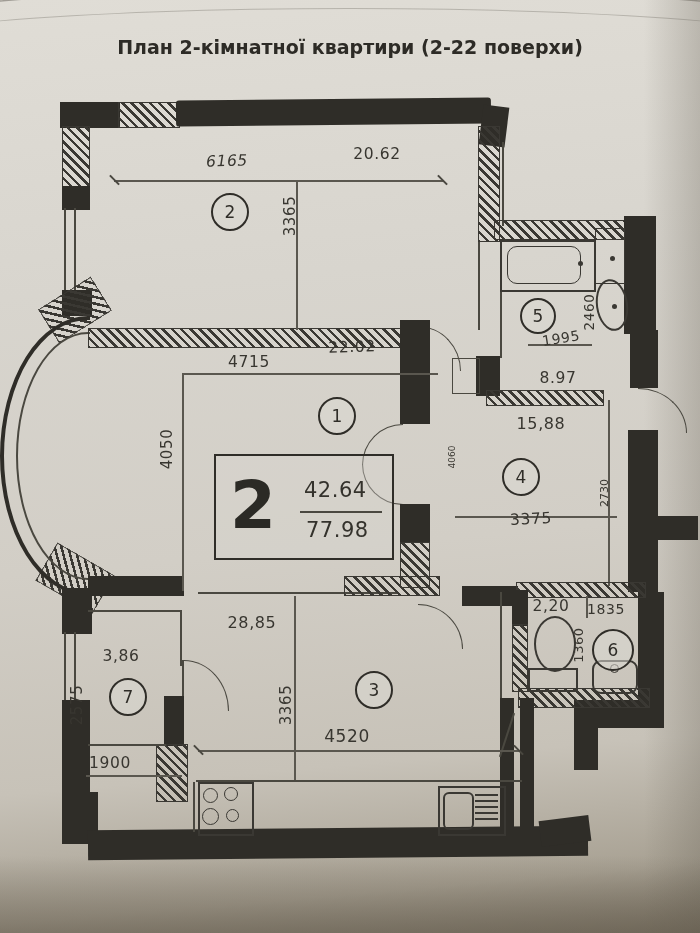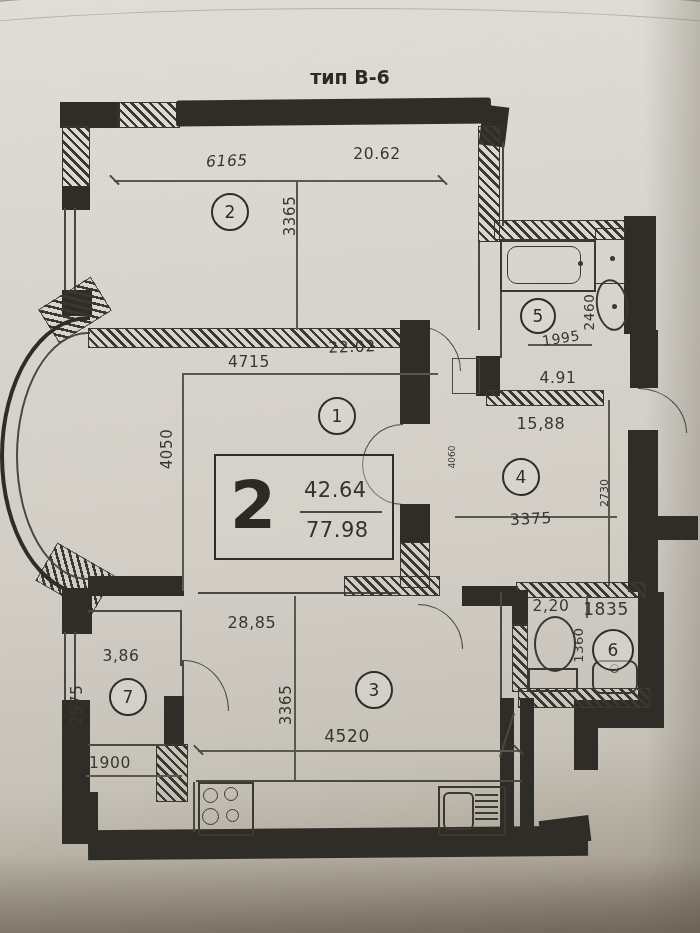--- a/index.html
+++ b/index.html
@@ -24,21 +24,21 @@
 </head>
 <body>
 
 <div id="page">
 
   <div class="abs" style="left:-120px;top:-12px;width:940px;height:72px;border-top:2px solid rgba(95,92,84,.5);border-radius:50%;"></div>
   <div class="abs" style="left:-150px;top:8px;width:1000px;height:86px;border-top:1.5px solid rgba(95,92,84,.32);border-radius:50%;"></div>
   <div class="abs" style="left:644px;top:0;width:56px;height:933px;background:linear-gradient(90deg,rgba(110,104,92,0),rgba(104,98,86,.30));"></div>
   <div class="abs" style="left:0;top:856px;width:700px;height:77px;background:linear-gradient(180deg,rgba(120,112,97,0),rgba(96,88,74,.55));"></div>
 
-  <div class="title" style="top:66px;">тип В-6</div>
+  <div class="title" style="top:36px;">План 2-кімнатної квартири (2-22 поверхи)</div>
 
   <div class="w" style="left:60px;top:102px;width:60px;height:26px;"></div>
   <div class="hz" style="left:118px;top:102px;width:62px;height:26px;"></div>
   <div class="w" style="left:176px;top:99px;width:315px;height:26px;transform:rotate(-.6deg);border-radius:3px;"></div>
   <div class="w" style="left:481px;top:106px;width:26px;height:40px;transform:rotate(7deg);"></div>
   <div class="tl" style="left:502px;top:142px;width:2px;height:84px;"></div>
 
   <div class="hz" style="left:62px;top:126px;width:28px;height:62px;"></div>
   <div class="w" style="left:62px;top:186px;width:28px;height:24px;"></div>
   <div class="tl" style="left:64px;top:208px;width:2px;height:84px;"></div>
@@ -176,31 +176,31 @@
     <div class="abs" style="left:88px;top:22px;font-size:21px;letter-spacing:.5px;">42.64</div>
     <div class="abs" style="left:84px;top:55px;width:82px;height:2px;background:#4a4840;"></div>
     <div class="abs" style="left:90px;top:62px;font-size:21px;letter-spacing:.5px;">77.98</div>
   </div>
 
   <div class="cnum" style="left:538px;top:316px;width:32px;height:32px;">
       <span>5</span>
     </div>
   <div class="lbl" style="left:561px;top:338px;font-size:14px;transform:translate(-50%,-50%) rotate(-9deg);">1995</div>
   <div class="vlbl" style="left:589px;top:312px;font-size:13.5px;">2460</div>
-  <div class="lbl" style="left:558px;top:378px;">4.91</div>
+  <div class="lbl" style="left:558px;top:378px;">8.97</div>
 
   <div class="lbl" style="left:541px;top:423px;font-size:16px;">15,88</div>
   <div class="cnum" style="left:521px;top:477px;">
       <span>4</span>
     </div>
   <div class="lbl" style="left:531px;top:519px;transform:translate(-50%,-50%) rotate(-3deg);">3375</div>
   <div class="vlbl" style="left:604px;top:493px;font-size:11px;letter-spacing:0;">2730</div>
 
   <div class="lbl" style="left:551px;top:606px;">2,20</div>
-  <div class="lbl" style="left:606px;top:609px;font-size:17px;">1835</div>
+  <div class="lbl" style="left:606px;top:609px;font-size:14px;">1835</div>
   <div class="vlbl" style="left:578px;top:645px;font-size:13px;">1360</div>
   <div class="cnum" style="left:613px;top:650px;width:38px;height:38px;">
       <span>6</span>
     </div>
 
   <div class="lbl" style="left:121px;top:656px;">3,86</div>
   <div class="cnum" style="left:128px;top:697px;">
       <span>7</span>
     </div>
   <div class="vlbl" style="left:77px;top:705px;">2575</div>

